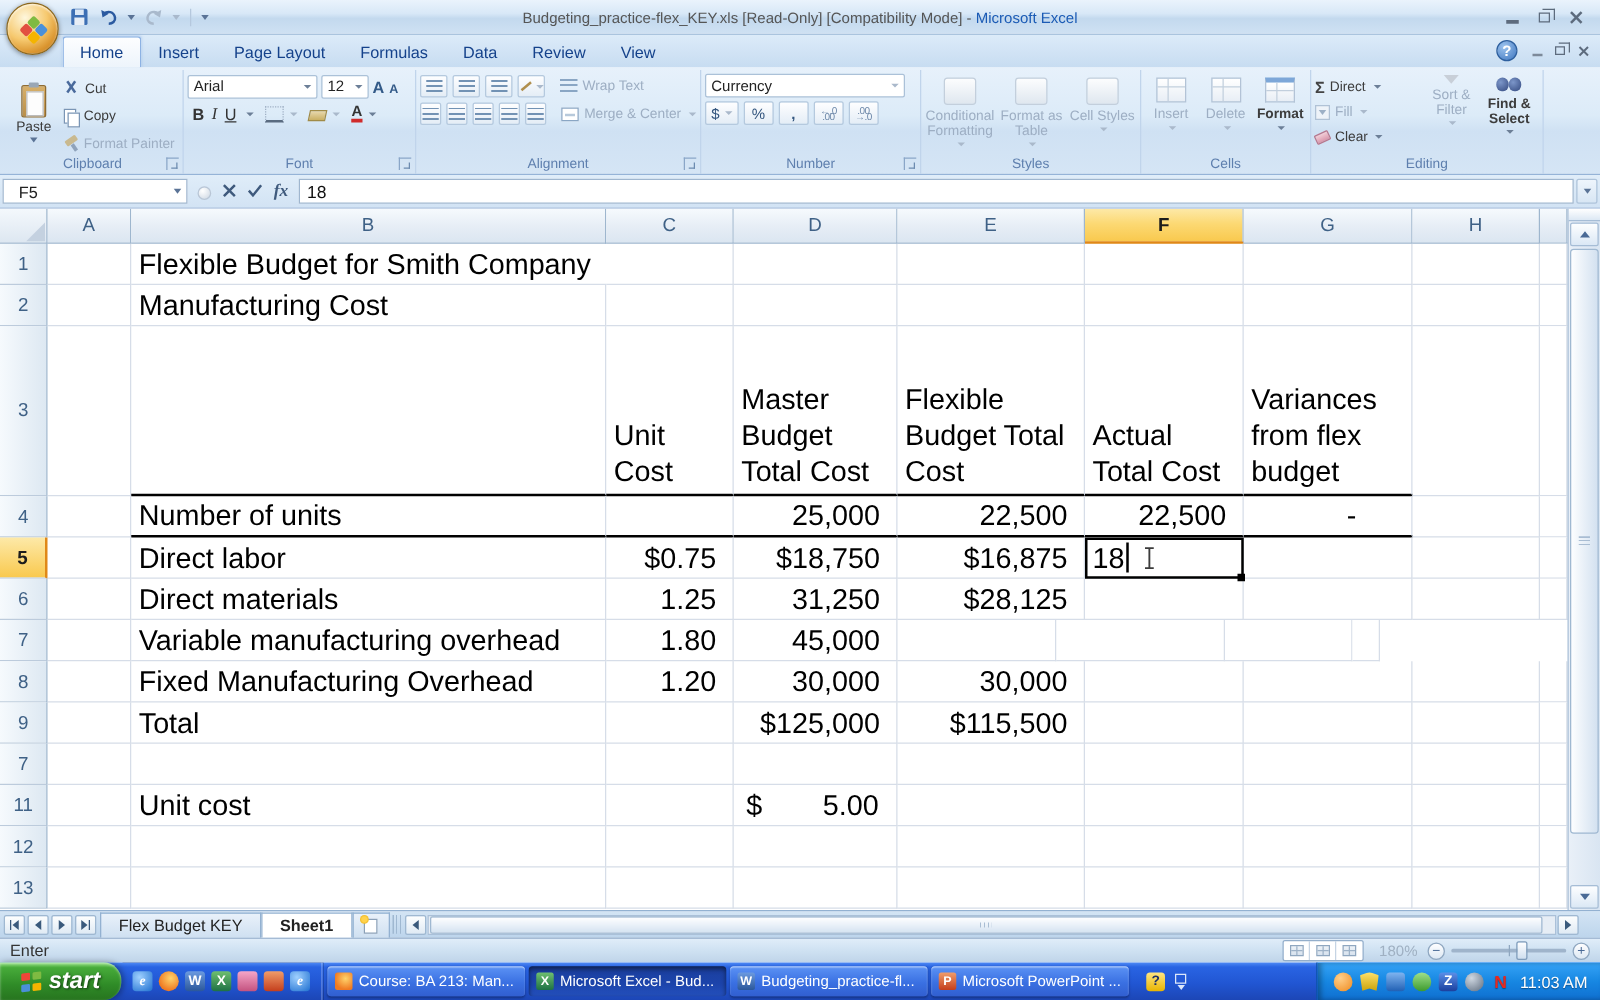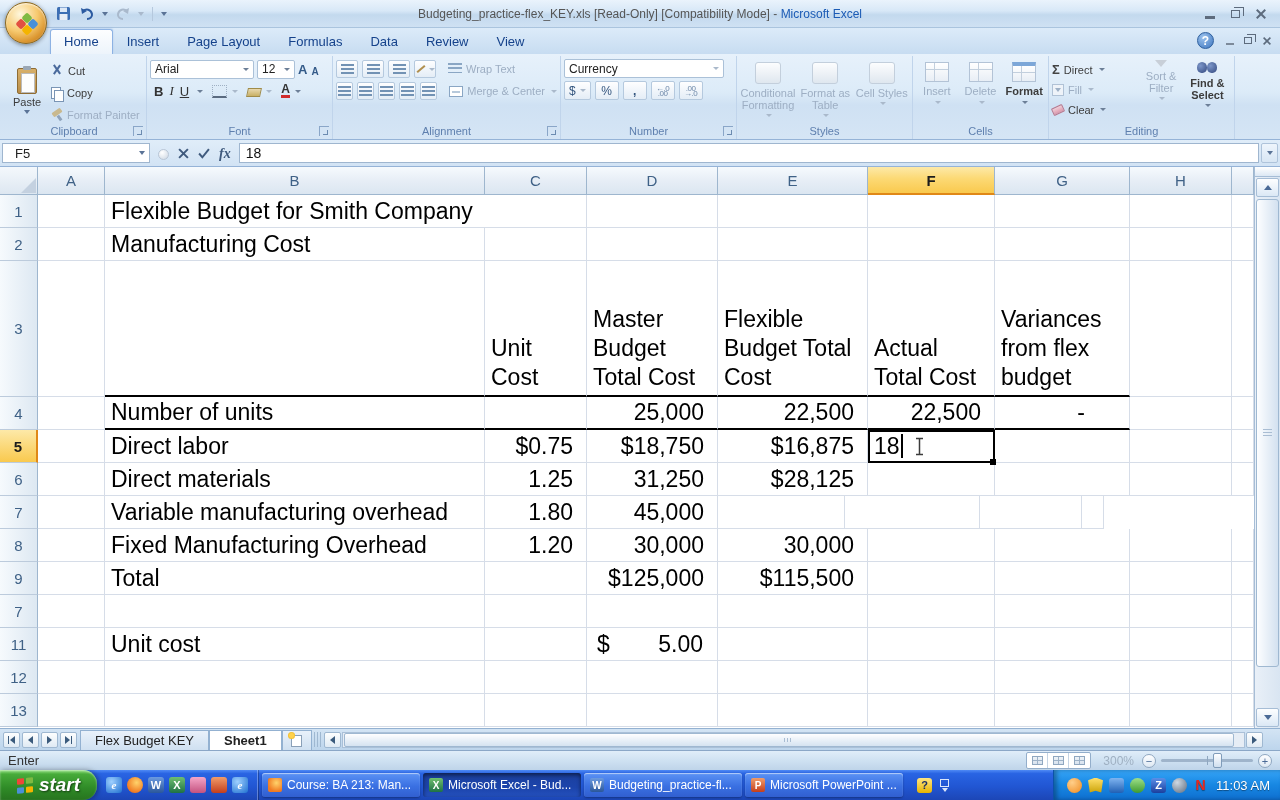--- a/index.html
+++ b/index.html
@@ -790,21 +790,21 @@
         <span class="vbtn">
             <span class="ico-vn"></span>
           </span>
         <span class="vbtn">
             <span class="ico-vn"></span>
           </span>
         <span class="vbtn">
             <span class="ico-vn"></span>
           </span>
       </div>
-      <span class="zoomlbl">300%</span>
+      <span class="zoomlbl">180%</span>
       <div class="zslider">
         <span class="zcirc">−</span>
         <span class="ztrack">
             <span class="zthumb"></span>
           </span>
         <span class="zcirc">+</span>
       </div>
     </div>
   </div>
 

